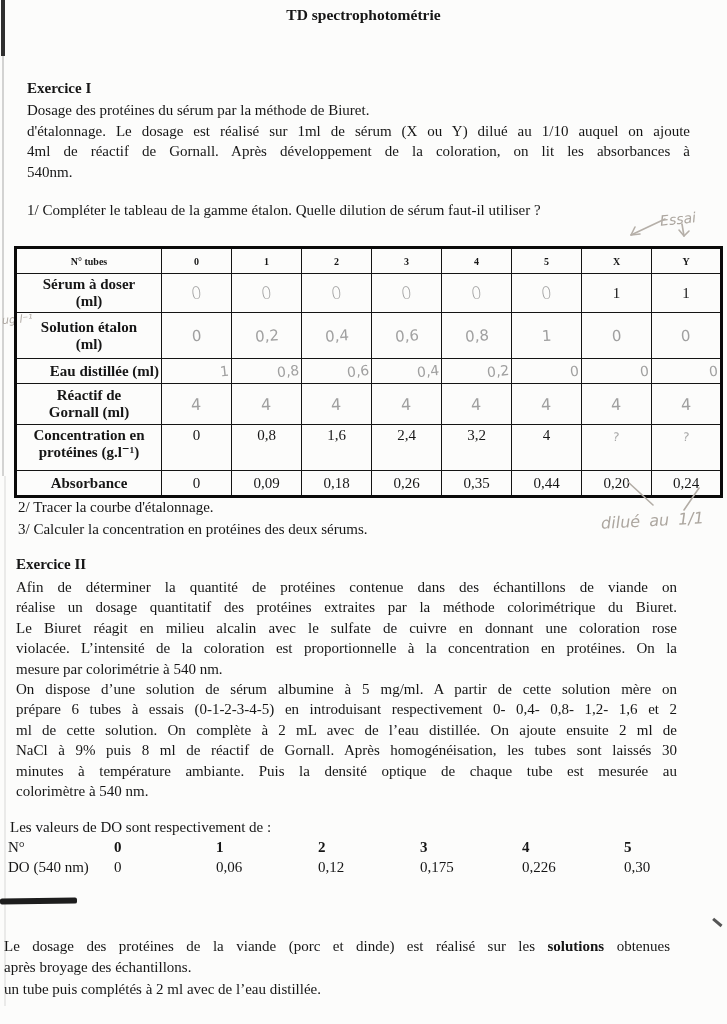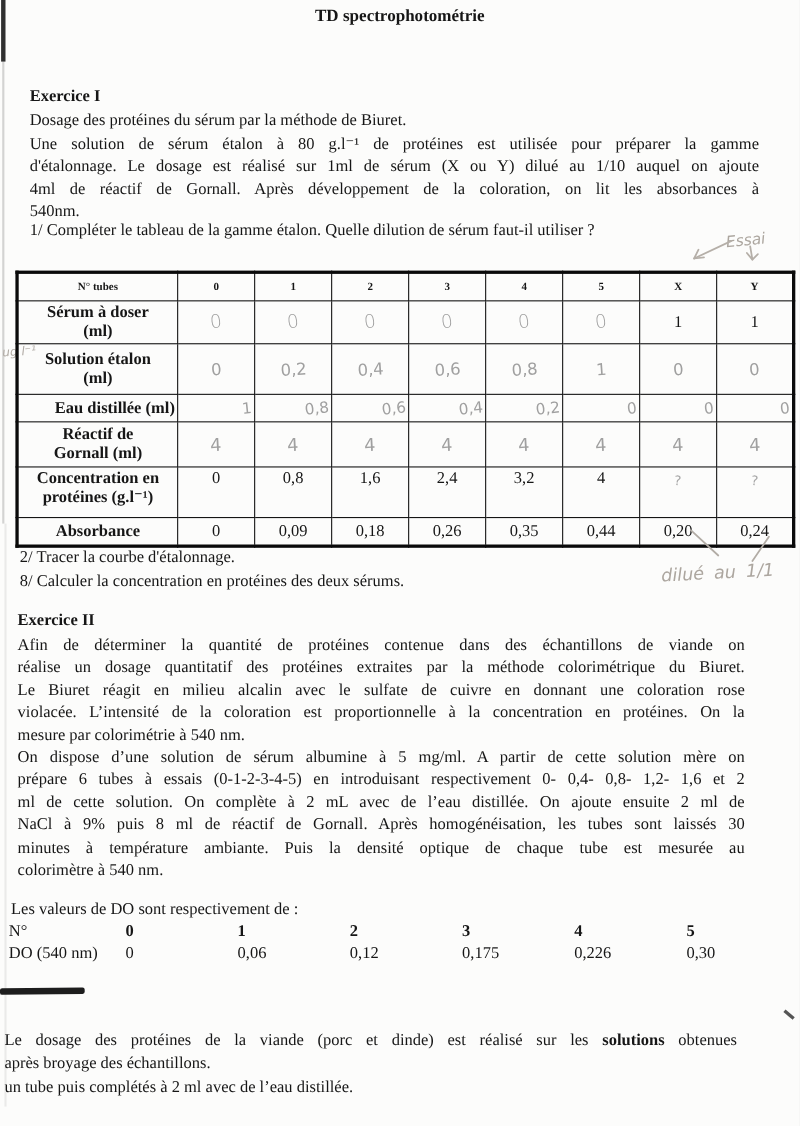--- a/index.html
+++ b/index.html
@@ -81,21 +81,20 @@
   <div class="abs edge-faint"></div>
   <div class="abs edge-right"></div>
   <div class="abs streak"></div>
   <div class="abs dash-right"></div>
 
   <div class="abs title">TD spectrophotométrie</div>
 
   <div class="abs heading" style="top:80px;left:27px;">Exercice I</div>
   <div class="abs bodytext" style="top:100px;left:27px;">Dosage des protéines du sérum par la méthode de Biuret.</div>
   <div class="abs bodytext" style="top:121px;left:27px;width:663px;">
-    <div class="jline">Une solution de sérum étalon à 80 g.l⁻¹ de protéines est utilisée pour préparer la gamme</div>
     <div class="jline">d'étalonnage. Le dosage est réalisé sur 1ml de sérum (X ou Y) dilué au 1/10 auquel on ajoute</div>
     <div class="jline">4ml de réactif de Gornall. Après développement de la coloration, on lit les absorbances à</div>
     <div>540nm.</div>
   </div>
   <div class="abs qline" style="top:202px;left:27px;">1/ Compléter le tableau de la gamme étalon. Quelle dilution de sérum faut-il utiliser ?</div>
 
   <div class="abs pencil essai-text">Essai</div>
   <svg class="stroke" style="left:590px;top:207px;" width="137" height="42" viewBox="0 0 137 42">
     <g stroke="#b5afa8" stroke-width="1.6" fill="none" stroke-linecap="round">
       <path d="M75 12 L41 28"></path>
@@ -208,21 +207,21 @@
         <td>0,35</td>
         <td>0,44</td>
         <td>0,20</td>
         <td>0,24</td>
       </tr>
     </tbody>
       </table>
   </div>
 
   <div class="abs qline" style="top:499px;left:18px;">2/ Tracer la courbe d'étalonnage.</div>
-  <div class="abs qline" style="top:521px;left:18px;">8/ Calculer la concentration en protéines des deux sérums.</div>
+  <div class="abs qline" style="top:521px;left:18px;">3/ Calculer la concentration en protéines des deux sérums.</div>
 
   <svg class="stroke" style="left:595px;top:478px;" width="132" height="36" viewBox="0 0 132 36">
     <g stroke="#b2aca5" stroke-width="1.6" fill="none" stroke-linecap="round">
       <path d="M33 4 L58 27"></path>
       <path d="M104 10 L89 32"></path>
     </g>
   </svg>
   <div class="abs pencil dilue-text">dilué au 1/1</div>
 
   <div class="abs heading" style="top:556px;left:16px;">Exercice II</div>

